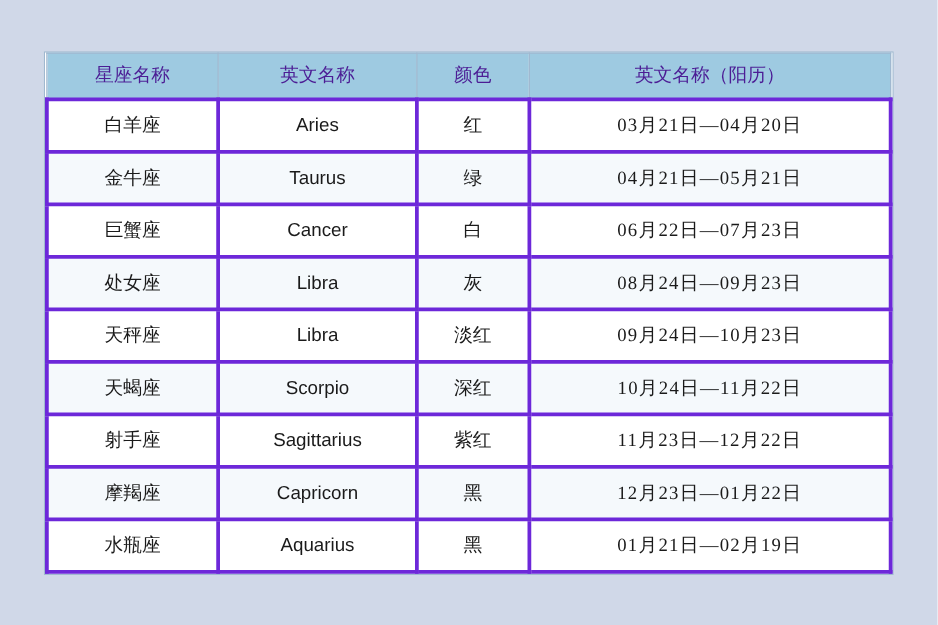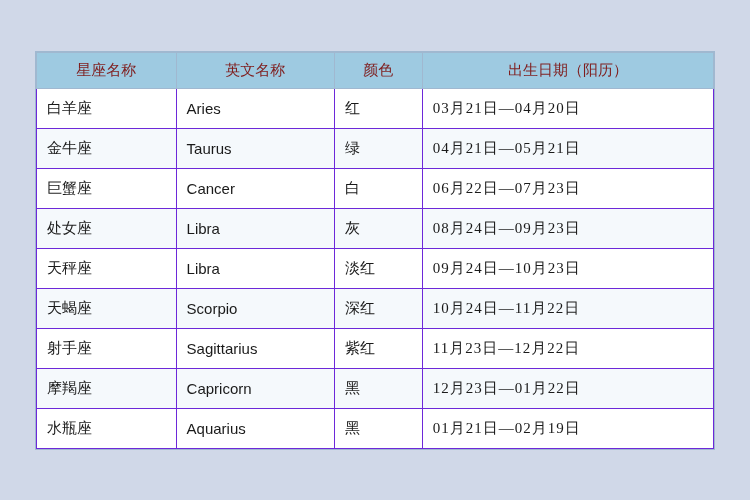--- a/index.html
+++ b/index.html
@@ -32,36 +32,36 @@
 
     thead tr {
       background-color: #9ecae1;
     }
 
     thead th {
       border: 1px solid #a0b8d0;
       padding: 8px 10px;
       text-align: center;
       font-weight: normal;
-      color: #7f1d1d;
+      color: #4c1d95;
       font-size: 15px;
     }
 
     tbody tr {
       background-color: #ffffff;
     }
 
     tbody tr:nth-child(even) {
       background-color: #f5f9fc;
     }
 
     tbody td {
-      border: 1px solid #6d28d9;
+      border: 3px solid #6d28d9;
       padding: 10px 10px;
-      text-align: left;
+      text-align: center;
       color: #1a1a1a;
       font-size: 15px;
     }
 
     tbody td:nth-child(2) {
       font-family: Liberation Sans, sans-serif;
     }
 
     tbody td:nth-child(4) {
       letter-spacing: 1px;
@@ -70,21 +70,21 @@
 </head>
 <body>
 
 <div class="table-wrapper">
   <table>
     <thead>
       <tr>
         <th>星座名称</th>
         <th>英文名称</th>
         <th>颜色</th>
-        <th>出生日期（阳历）</th>
+        <th>英文名称（阳历）</th>
       </tr>
     </thead>
     <tbody id="table-body">
     <tr>
           <td>白羊座</td>
           <td>Aries</td>
           <td>红</td>
           <td>03月21日—04月20日</td>
         </tr>
         <tr>

